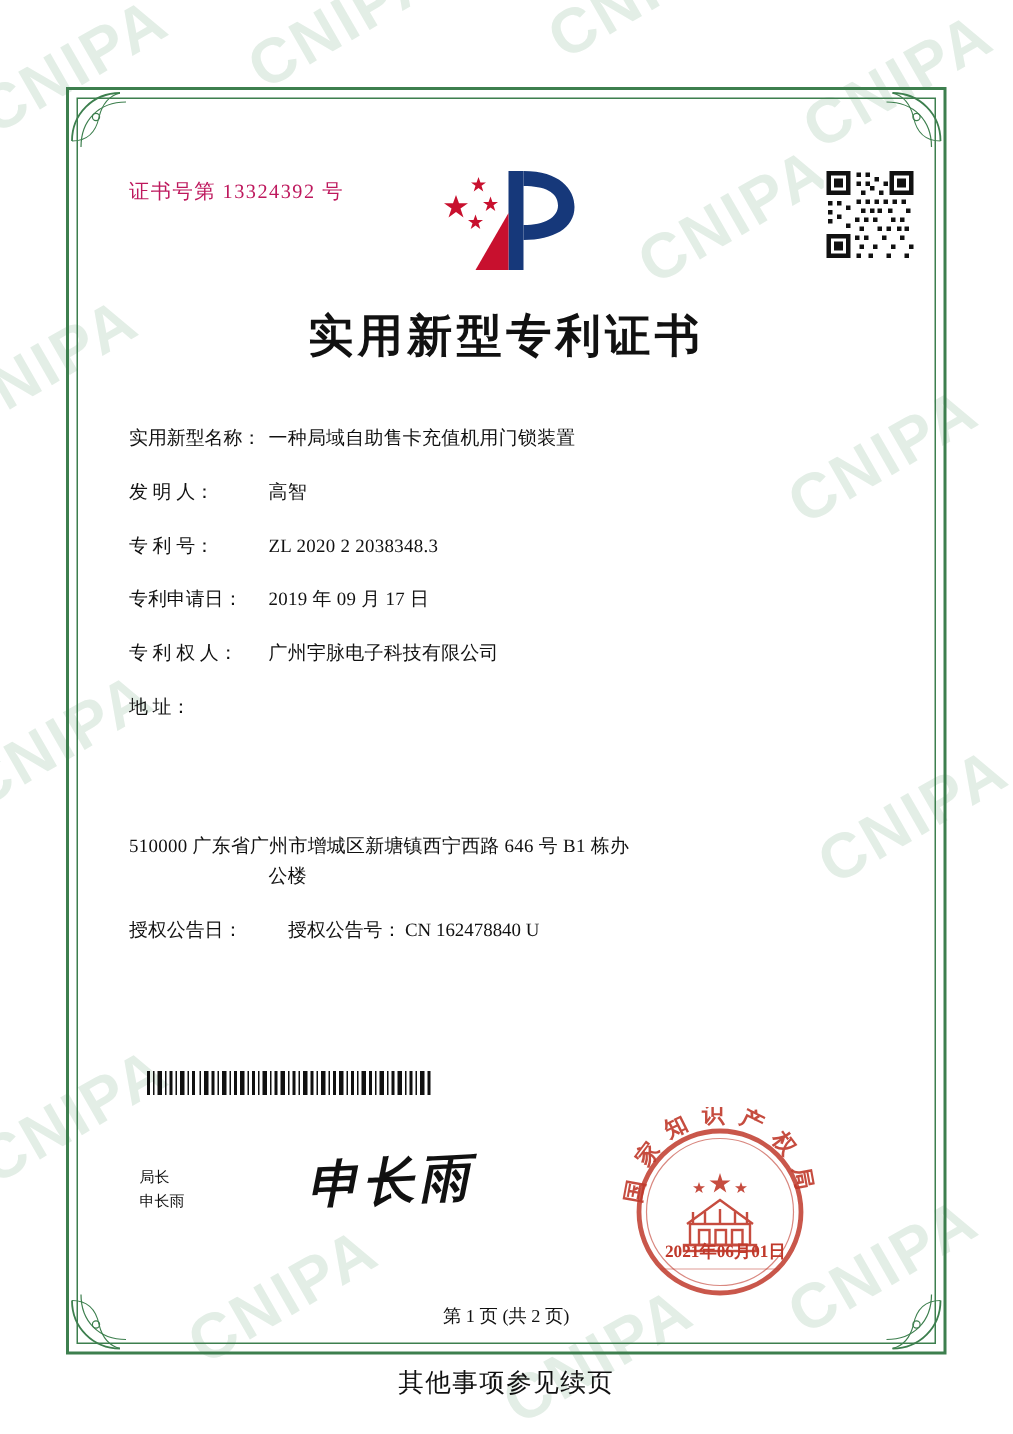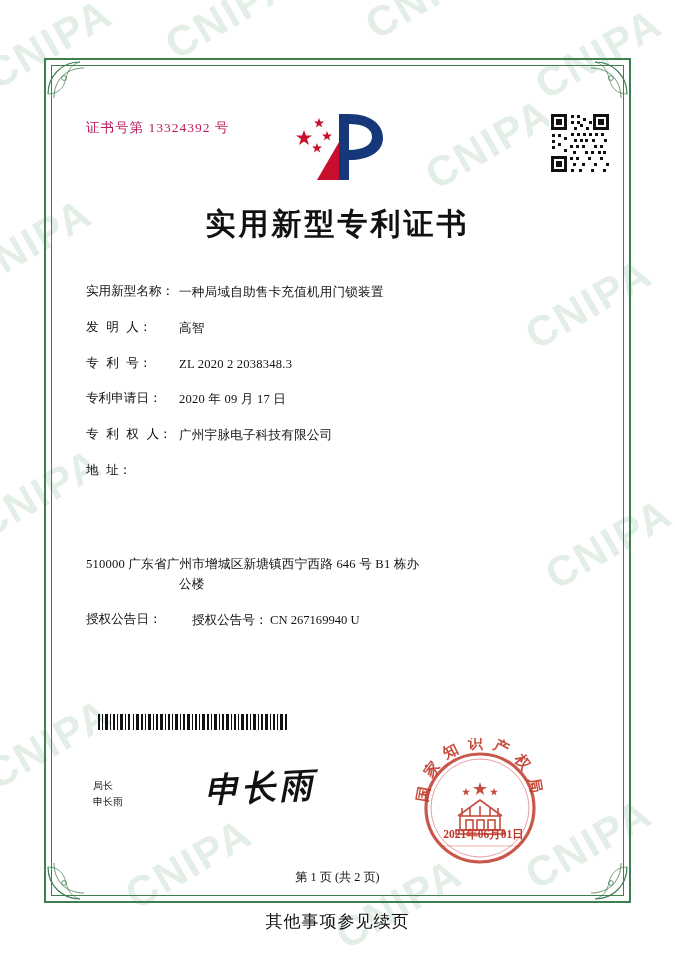--- a/index.html
+++ b/index.html
@@ -119,21 +119,20 @@
   }
   .field-row {
     display: flex;
     margin-bottom: 17.5px;
     line-height: 1.45;
   }
   .field-label {
     width: 93px;
     flex: 0 0 93px;
     letter-spacing: 0px;
-    font-family: Liberation Mono, monospace;
   }
   .field-value {
     flex: 1;
     letter-spacing: 0.2px;
   }
   .field-row.two-col .field-value { flex: 0 0 185px; }
   .field-label2 {
     width: 78px;
     flex: 0 0 78px;
     margin-left: 13px;
@@ -379,38 +378,38 @@
     <div class="field-row">
       <div class="field-label">发 明 人：</div>
       <div class="field-value">高智</div>
     </div>
     <div class="field-row">
       <div class="field-label">专 利 号：</div>
       <div class="field-value">ZL 2020 2 2038348.3</div>
     </div>
     <div class="field-row">
       <div class="field-label">专利申请日：</div>
-      <div class="field-value">2020 年 09 月 17 日</div>
+      <div class="field-value">2019 年 09 月 17 日</div>
     </div>
     <div class="field-row">
       <div class="field-label">专 利 权 人：</div>
       <div class="field-value">广州宇脉电子科技有限公司</div>
     </div>
     <div class="field-row" style="margin-bottom:2px;flex-direction:column;">
       <div class="field-label">地        址：</div>
       <div class="field-value">510000  广东省广州市增城区新塘镇西宁西路 646 号 B1 栋办</div>
     </div>
     <div class="field-row">
       <div class="field-label"></div>
       <div class="field-value addr-second">公楼</div>
     </div>
     <div class="field-row two-col">
       <div class="field-label">授权公告日：</div>
       <div class="field-label2">授权公告号：</div>
-      <div class="field-value2">CN 267169940 U</div>
+      <div class="field-value2">CN 162478840 U</div>
     </div>
   </div>
 
 
   <div class="barcode">
     <svg width="190" height="16" viewBox="0 0 190 16">
       <g fill="#111">
         <rect x="0" y="0" width="2" height="16"></rect>
           <rect x="4" y="0" width="1" height="16"></rect>
           <rect x="7" y="0" width="3" height="16"></rect>

